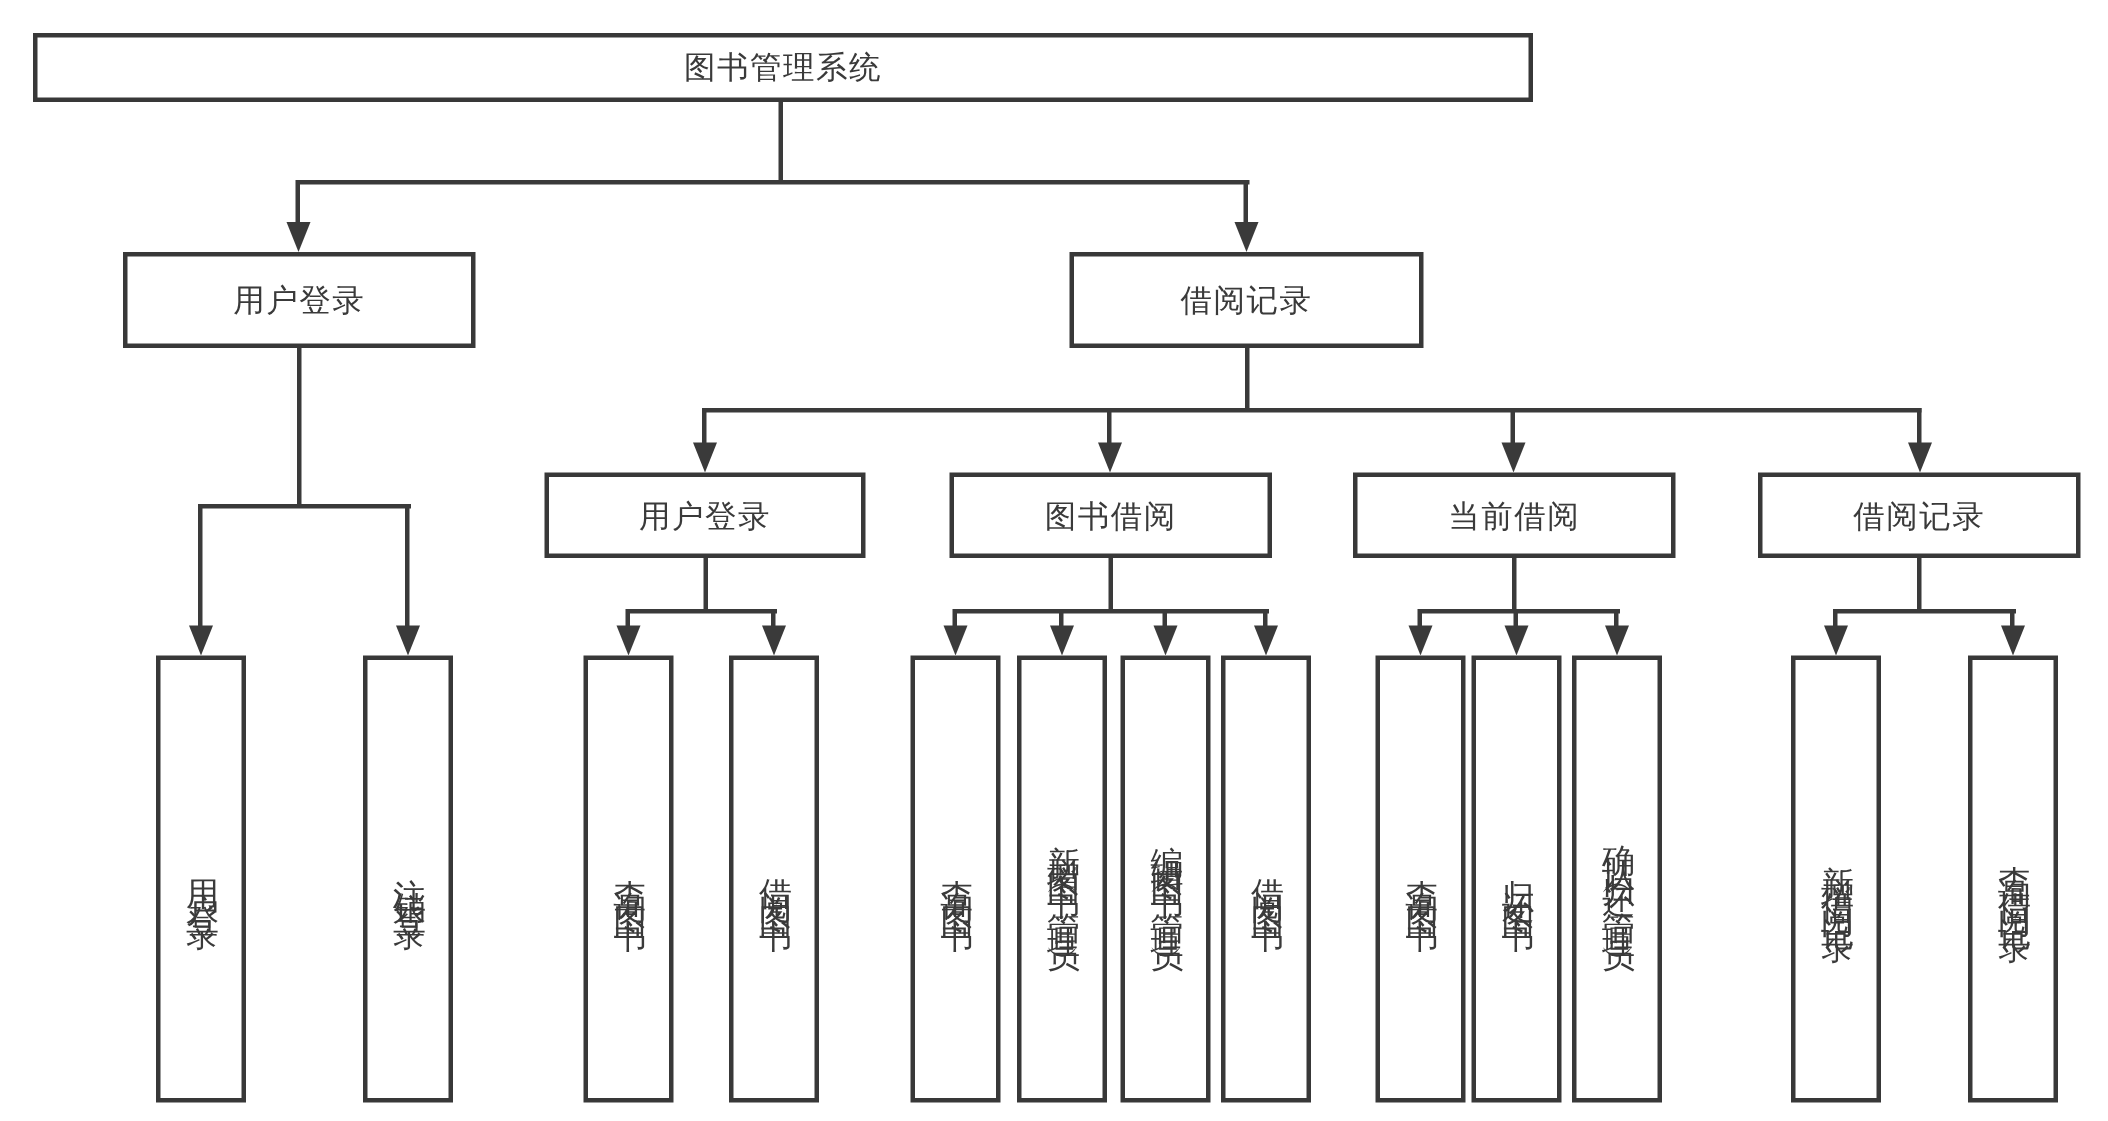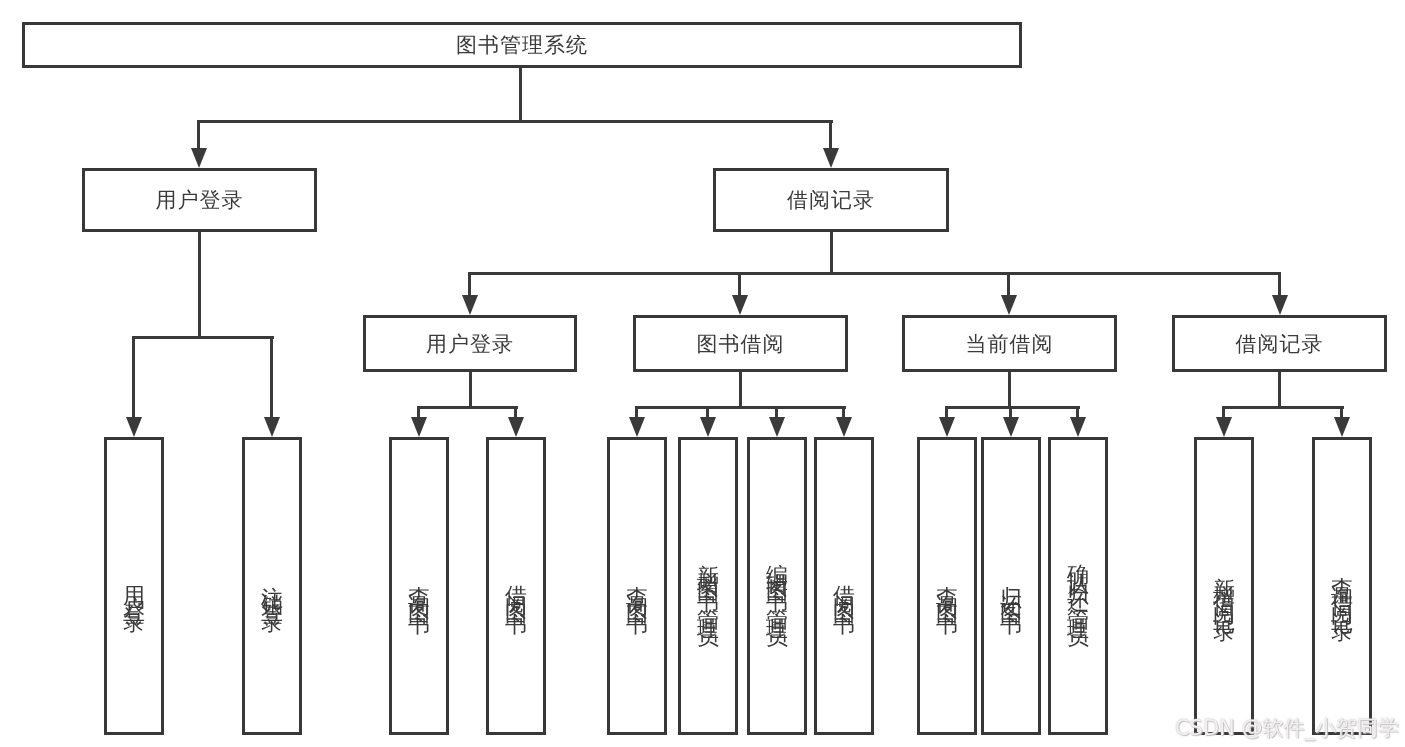--- a/index.html
+++ b/index.html
@@ -195,15 +195,14 @@
     <span class="vtext">确认归还（管理员）</span>
   </div>
 
   <div class="box leaf" style="left:1194px;">
     <span class="vtext">新增借阅记录</span>
   </div>
   <div class="box leaf" style="left:1312px;">
     <span class="vtext">查询借阅记录</span>
   </div>
 
-  <div class="watermark">CSDN @软件_小贺同学</div>
 
 </div>
 
 </body></html>

